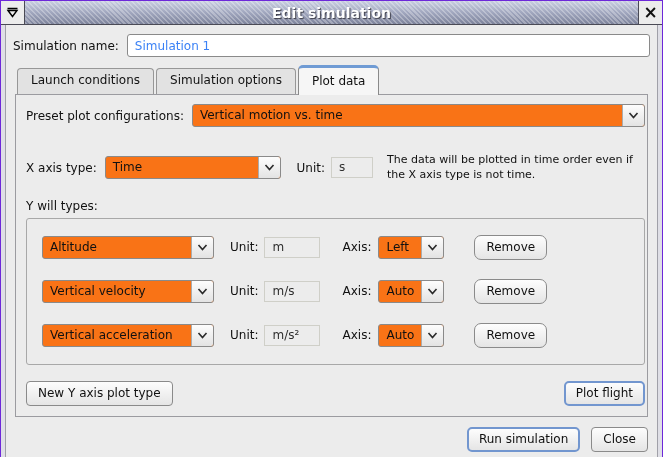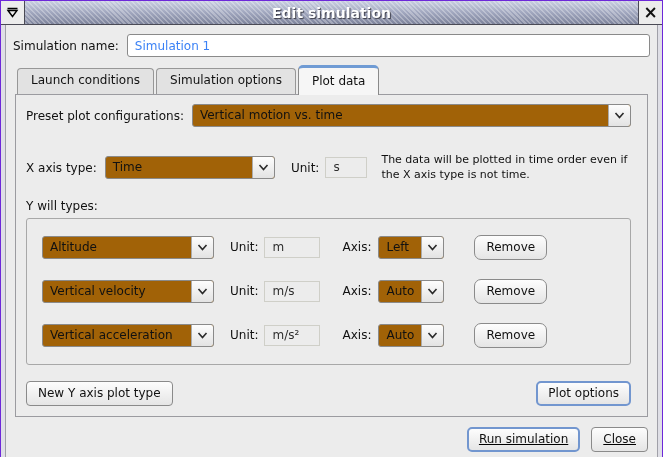--- a/index.html
+++ b/index.html
@@ -59,21 +59,21 @@
   }
   .tab.active{
     height:30px;padding-top:6px;margin-bottom:-1px;
     background:#f6f6f6;border:1px solid #8a8a8a;border-bottom:none;
     border-top:3px solid #6f9bd4;border-radius:5px 5px 0 0;z-index:3;
   }
   
   .panel{
     position:relative;z-index:1;margin:0 2px;box-sizing:border-box;
     border:1px solid #9b9ba0;background:#ececec;
-    padding:9px 16px 10px 10px;
+    padding:9px 2px 10px 10px;
     display:flex;flex-direction:column;
   }
   .preset-row .combo{flex:1;margin-left:8px;}
   .xaxis-row{margin-top:26px;}
   .xaxis-row .combo{width:192px;margin-left:8px;gap:8px;}
   .unit-lbl{margin-left:16px;}
   .unitbox{
     box-sizing:border-box;height:21px;margin-left:6px;
     border:1px solid #cfcfc8;background:#ececec;
     font-size:12px;color:#2e2e2e;padding:2px 7px;white-space:nowrap;
@@ -89,21 +89,21 @@
     padding:16px 15px;display:flex;flex-direction:column;gap:19px;
   }
   .yrow .combo{width:172px;}
   .yrow .axis-lbl{margin-left:22px;}
   .yrow .combo.axis{width:66px;margin-left:7px;}
   .yrow .btn{margin-left:30px;border-radius:7px;}
   .panel-bottom{margin-top:16px;display:flex;justify-content:space-between;align-items:center;}
   
   .combo{
     display:inline-flex;align-items:stretch;box-sizing:border-box;height:23px;
-    background:#a16207;border:1px solid #8a8a8a;border-radius:3px;cursor:pointer;
+    background:#f97316;border:1px solid #8a8a8a;border-radius:3px;cursor:pointer;
   }
   .combo .val{
     flex:1;font-size:12px;color:#111;padding:3px 7px 0 7px;
     white-space:nowrap;overflow:hidden;
   }
   .combo .arrow{
     flex:0 0 21px;display:flex;align-items:center;justify-content:center;
     border-left:1px solid #ababab;border-radius:0 2px 2px 0;
     background:linear-gradient(#fdfdfd,#e3e3e3);
   }
@@ -112,21 +112,20 @@
     box-sizing:border-box;height:25px;padding:3px 11px;
     font-family:"DejaVu Sans","Liberation Sans",sans-serif;
     font-size:12px;color:#111;cursor:pointer;white-space:nowrap;
     background:linear-gradient(#fdfdfd,#e5e5e5);
     border:1px solid #8a8a8a;border-radius:4px;
   }
   .btn.blue{border:2px solid #7296cf;border-radius:5px;padding:2px 10px;}
   .footer{
     margin-top:auto;display:flex;justify-content:flex-end;gap:11px;
     padding:10px 2px 0 0;
-    text-decoration:underline;
   }
 </style>
 </head>
 <body>
 
 <div class="window">
 
   <div class="titlebar">
     <div class="tb-btn menu">
       <span>
@@ -253,21 +252,21 @@
                 </svg>
             </span>
           </div>
           <button class="btn">Remove</button>
         </div>
 
       </div>
 
       <div class="panel-bottom">
         <button class="btn">New Y axis plot type</button>
-        <button class="btn blue">Plot options</button>
+        <button class="btn blue">Plot flight</button>
       </div>
 
     </div>
 
     <div class="footer">
       <button class="btn blue">Run simulation</button>
       <button class="btn">Close</button>
     </div>
 
   </div>

